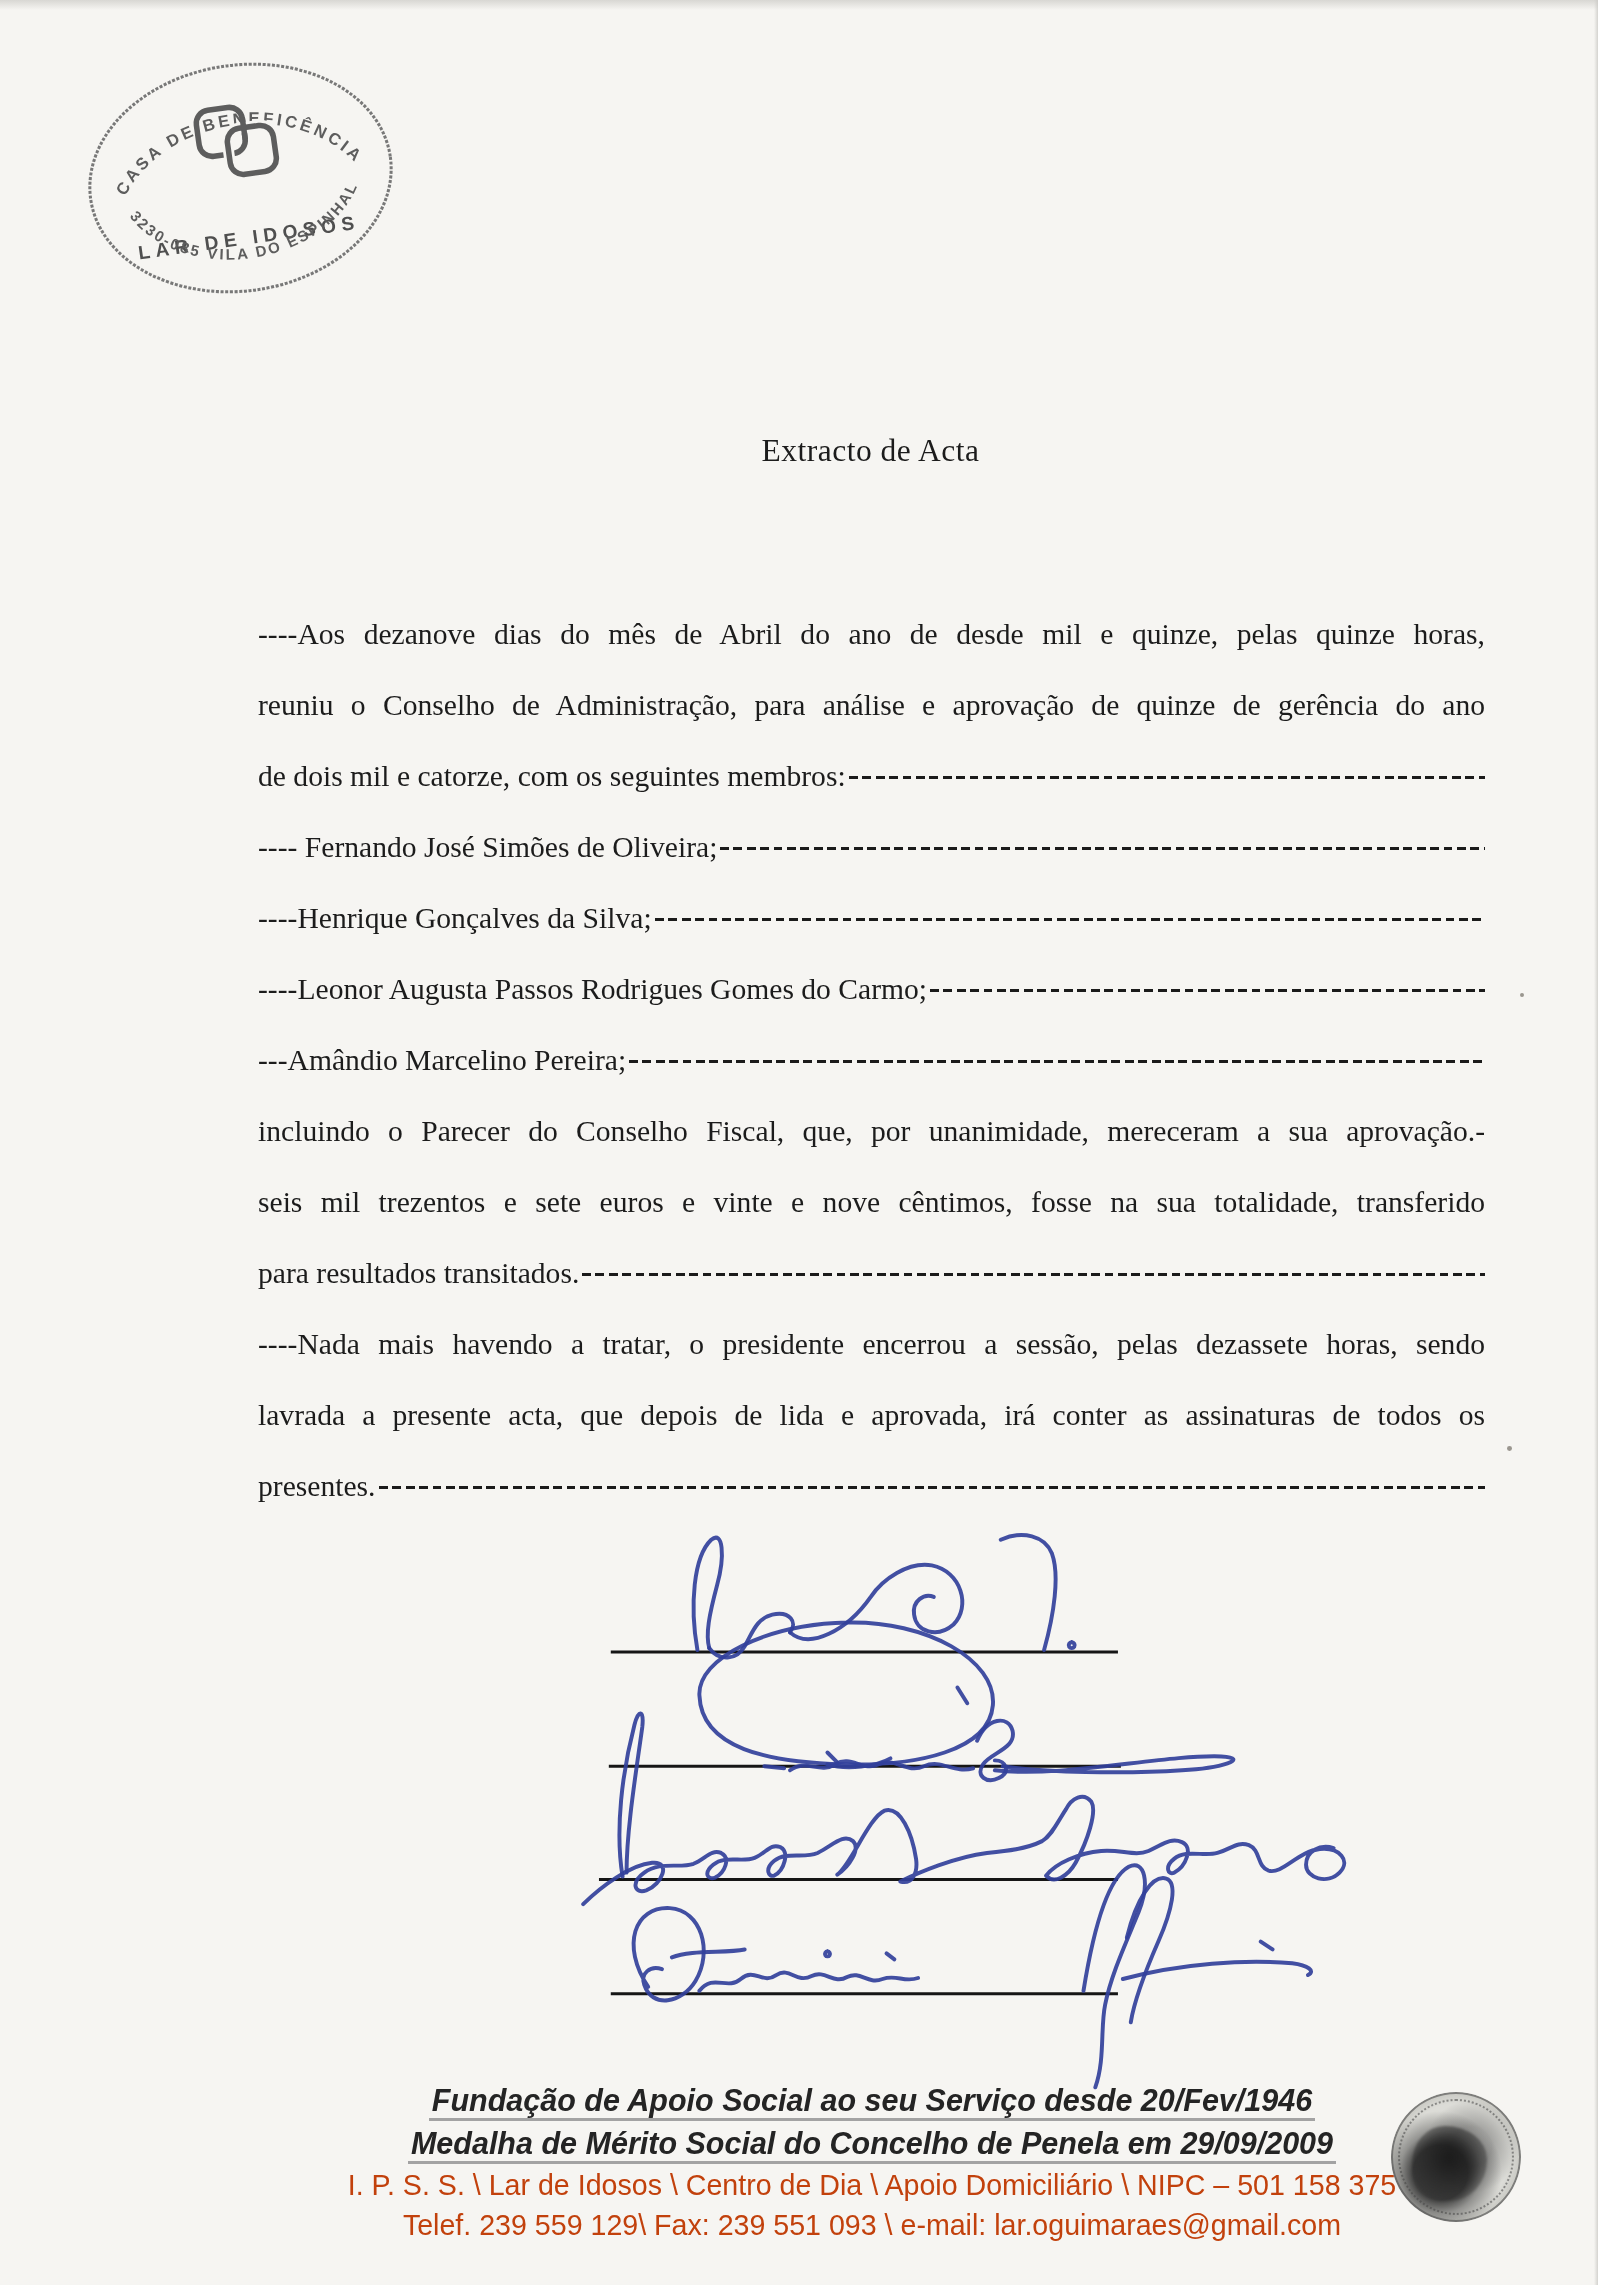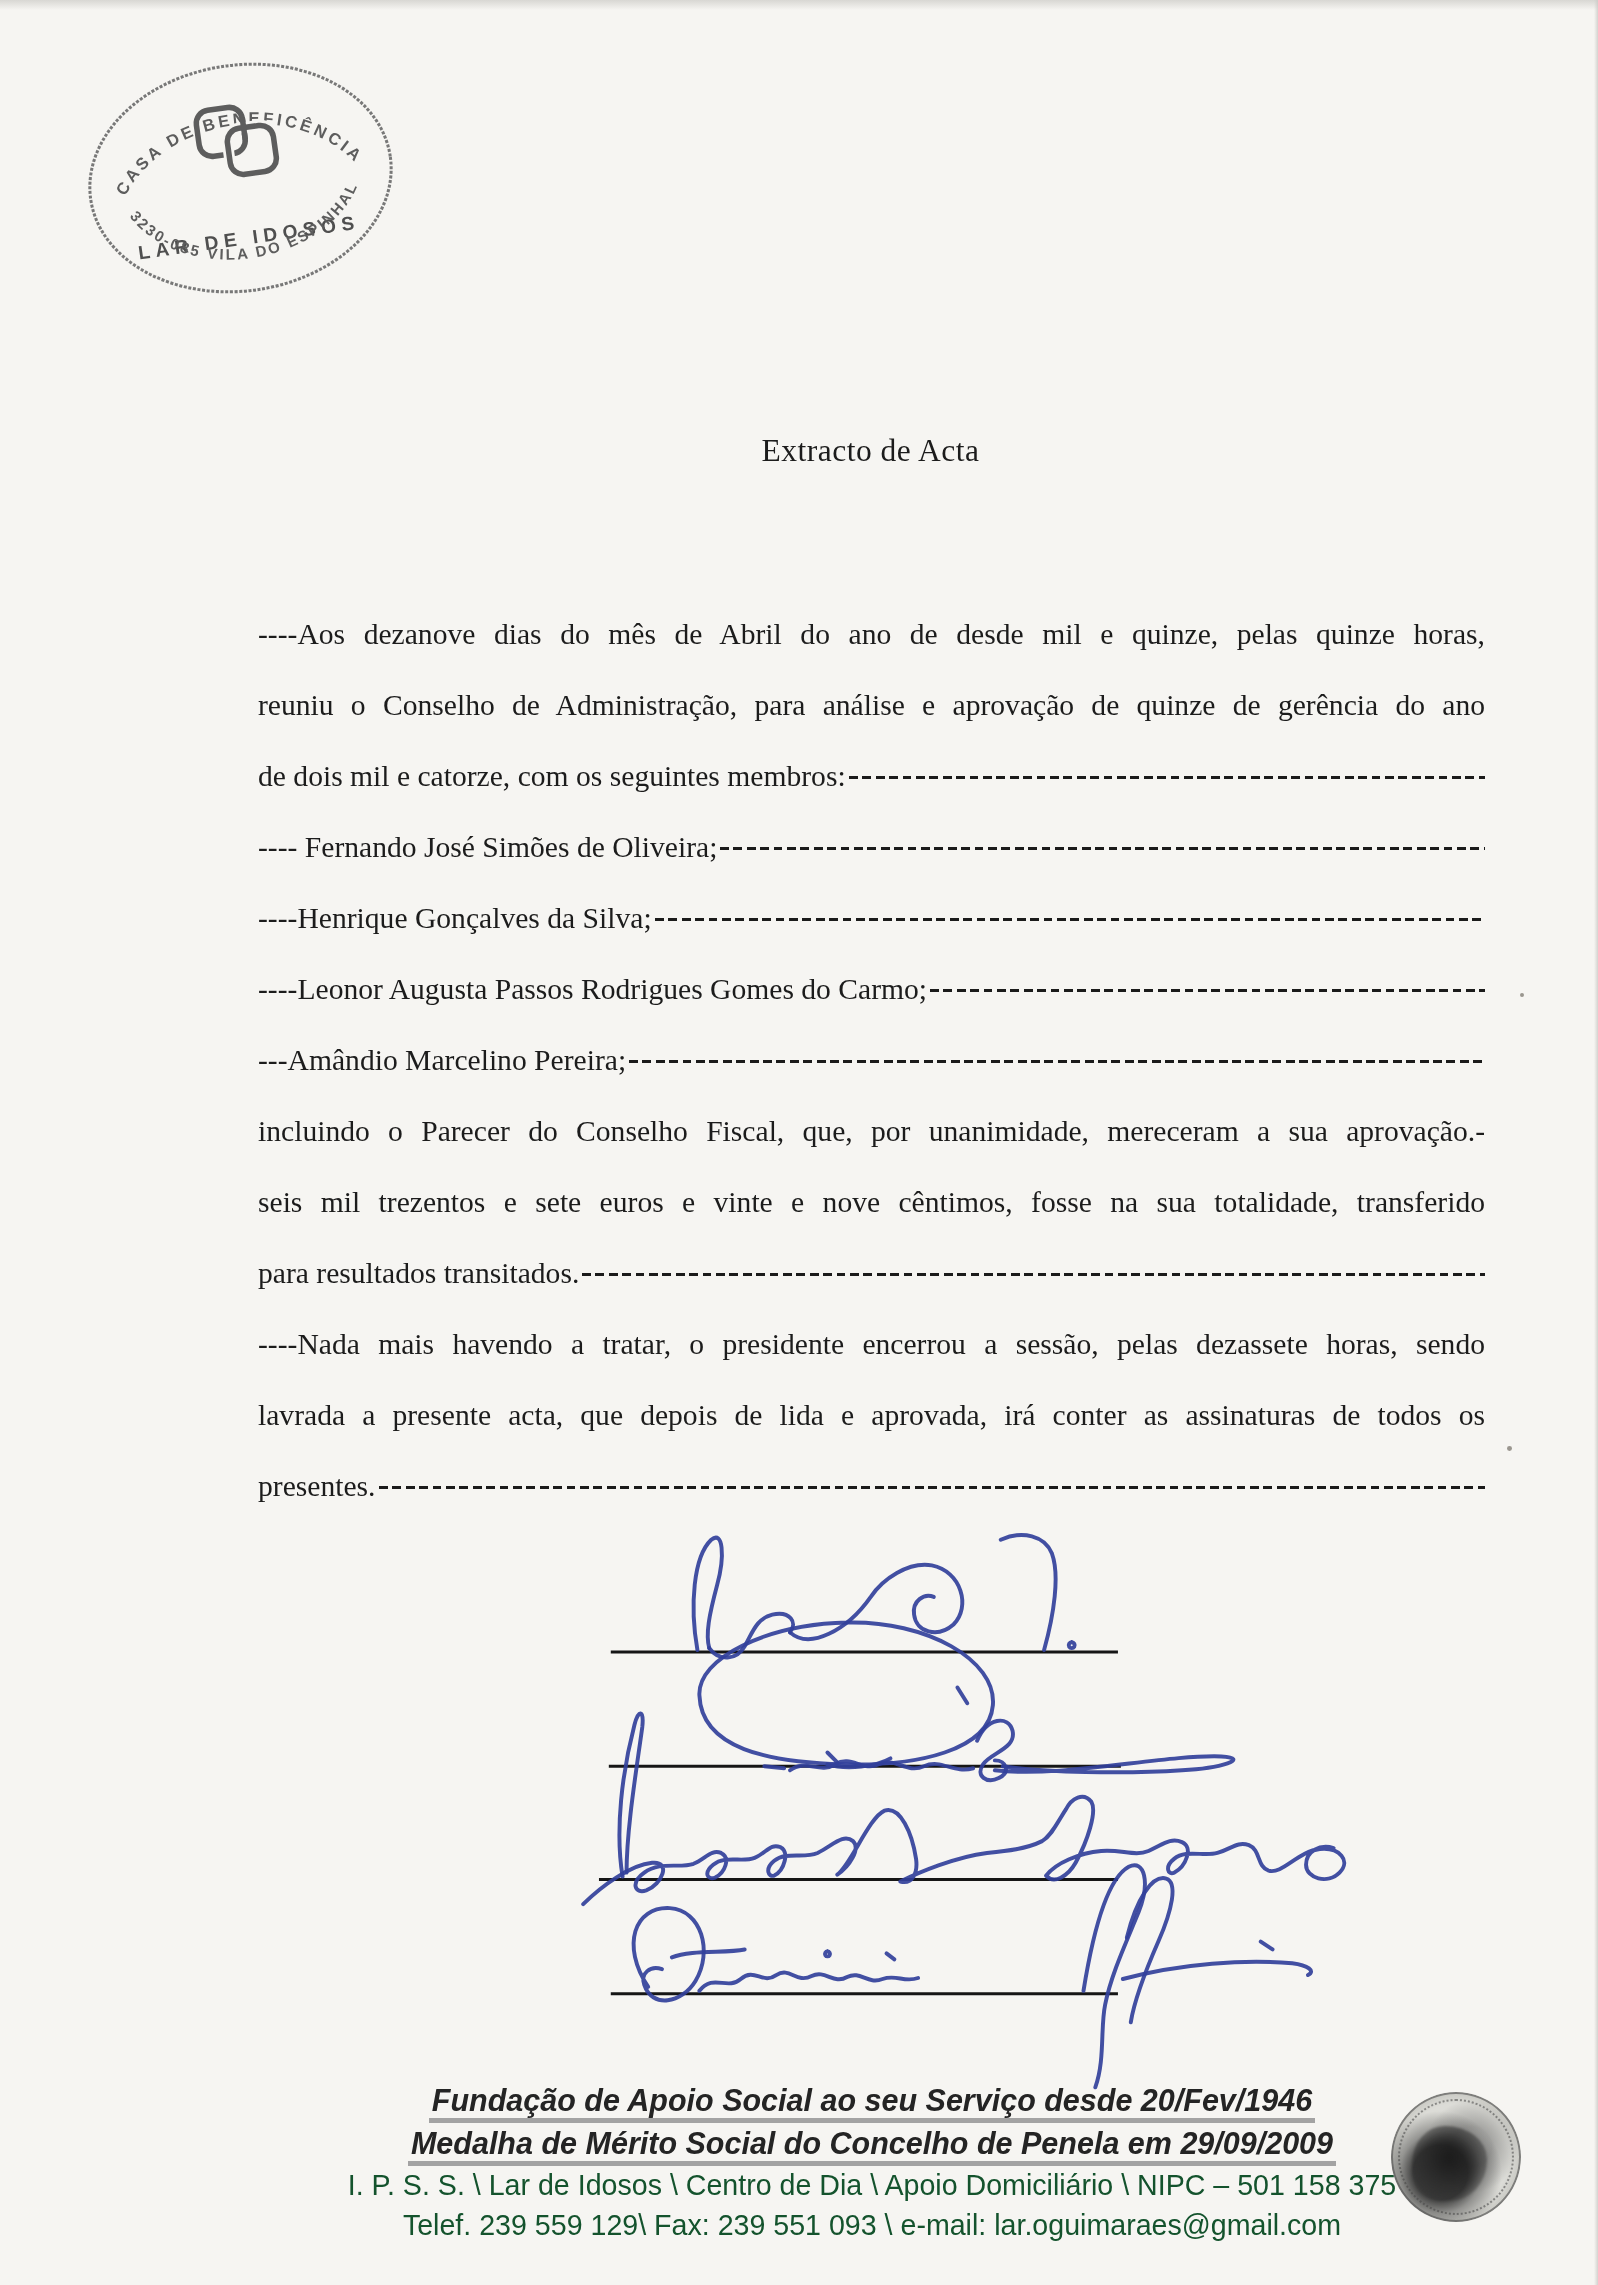--- a/index.html
+++ b/index.html
@@ -28,22 +28,22 @@
 
   
   .sig{position:absolute;left:532px;top:1512px;}
   .sig path{fill:none;stroke:#32409b;stroke-width:4;stroke-linecap:round;stroke-linejoin:round;opacity:.92;}
   .sig .ruleline{stroke:#161616;stroke-width:3;opacity:1;}
 
   
   .footer{position:absolute;left:148px;top:2079px;width:1448px;text-align:center;
           font-family:"Liberation Sans","DejaVu Sans",sans-serif;color:#242424;}
   .fbold{font-size:30.5px;font-weight:bold;font-style:italic;line-height:43px;}
-  .fbold .u{border-bottom:5px solid #a3a3a3;padding:0 3px 1px;}
-  .freg{font-size:28.6px;line-height:40px;color:#14532d;}
+  .fbold .u{border-bottom:3px solid #a3a3a3;padding:0 3px 1px;}
+  .freg{font-size:28.6px;line-height:40px;color:#c2410c;}
 
   
   .seal{position:absolute;left:1391px;top:2092px;width:130px;height:130px;border-radius:50%;
         background:
           radial-gradient(circle at 38% 62%, rgba(38,38,38,.85) 0 24%, rgba(58,58,58,.45) 36%, rgba(0,0,0,0) 54%),
           radial-gradient(circle at 62% 42%, rgba(95,95,95,.45) 0 18%, rgba(0,0,0,0) 42%),
           radial-gradient(circle at 50% 50%, #dcdcd7 0 58%, #bcbcb6 78%, #90908a 93%, #6f6f6b 100%);
         box-shadow:inset 0 0 0 2px rgba(85,85,85,.65);}
   .seal-ring{position:absolute;inset:6.9px;border-radius:50%;border:2px dotted rgba(70,70,70,.55);}
   .seal-blob{position:absolute;left:16%;top:26%;width:58%;height:58%;

